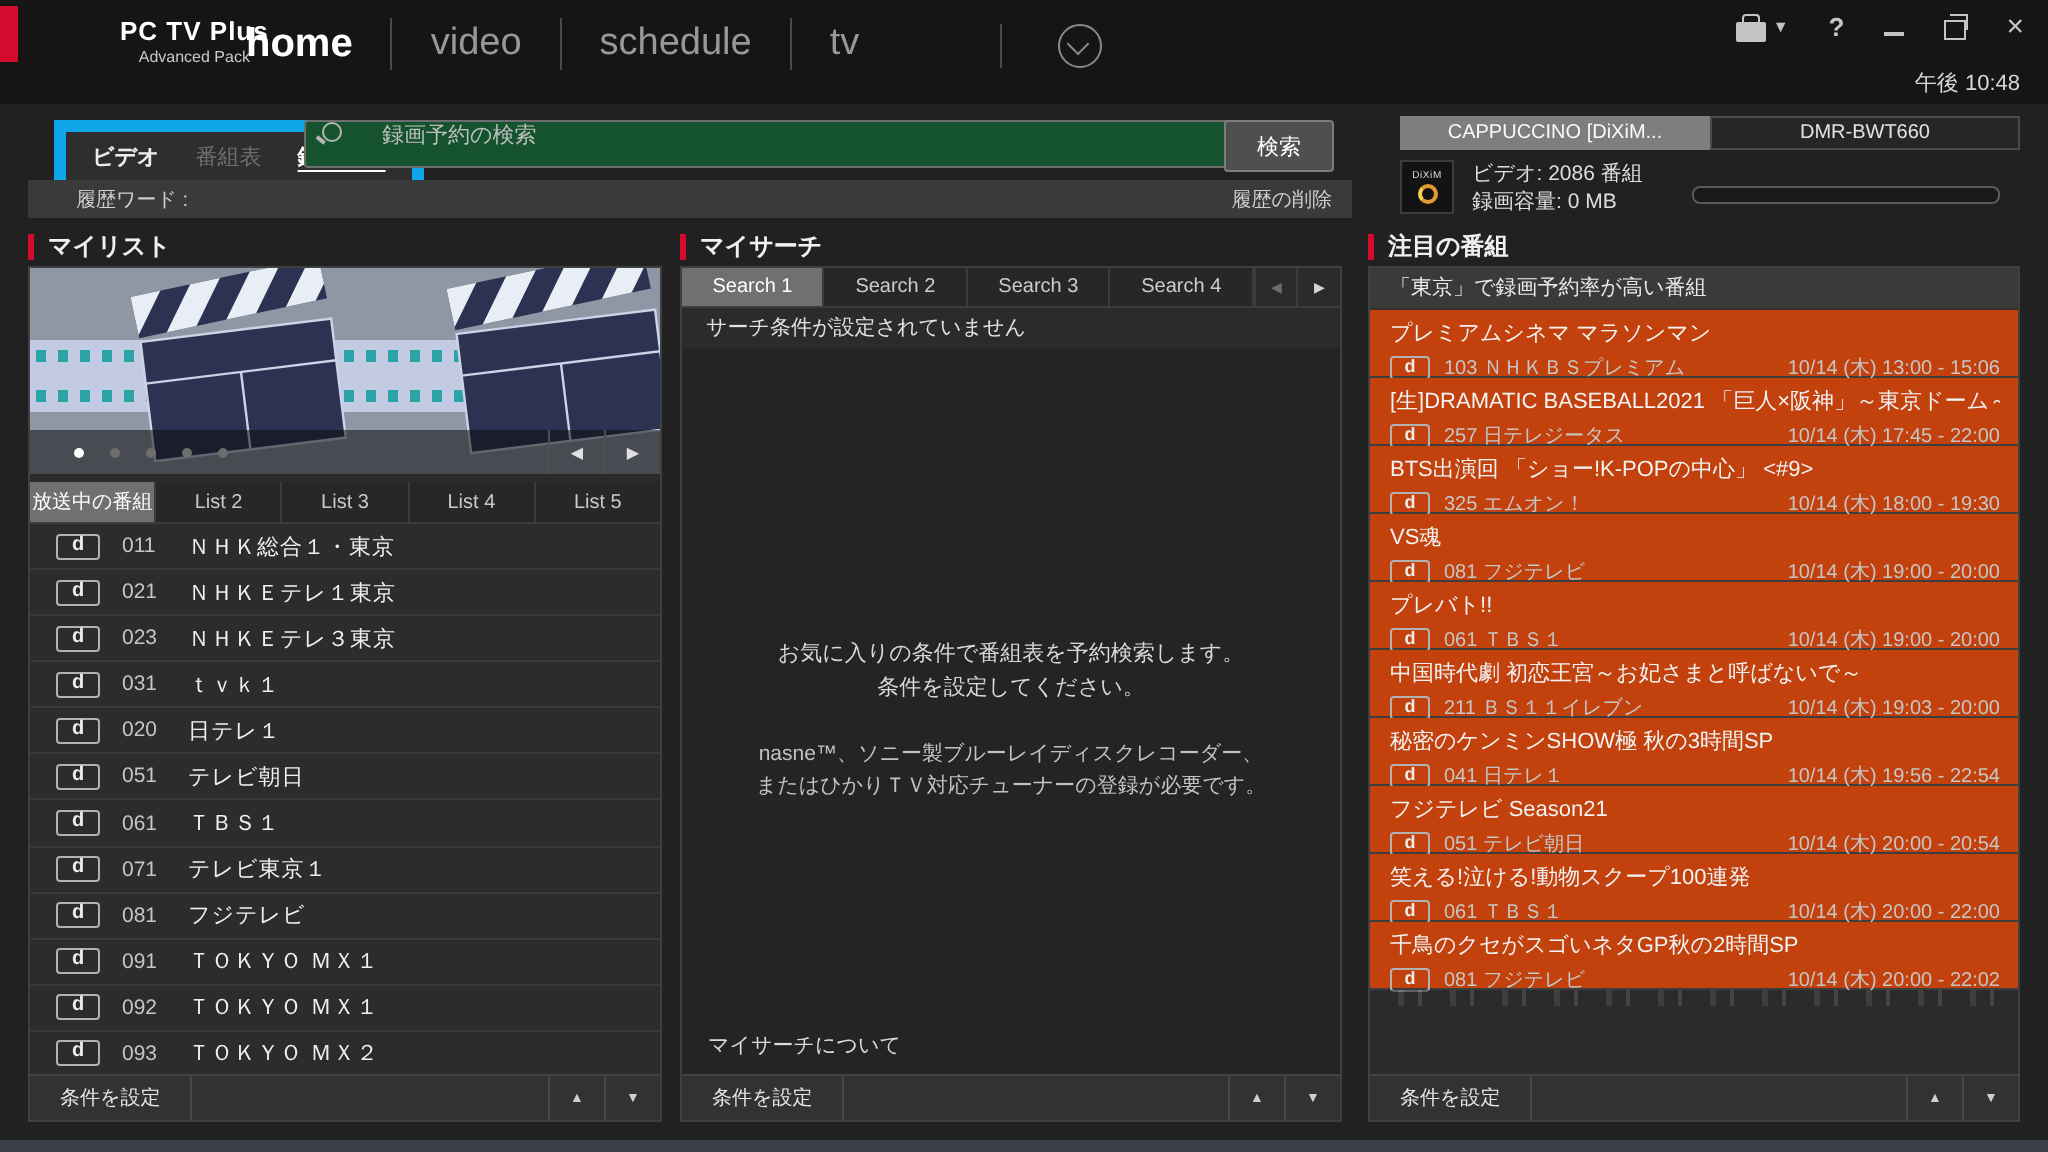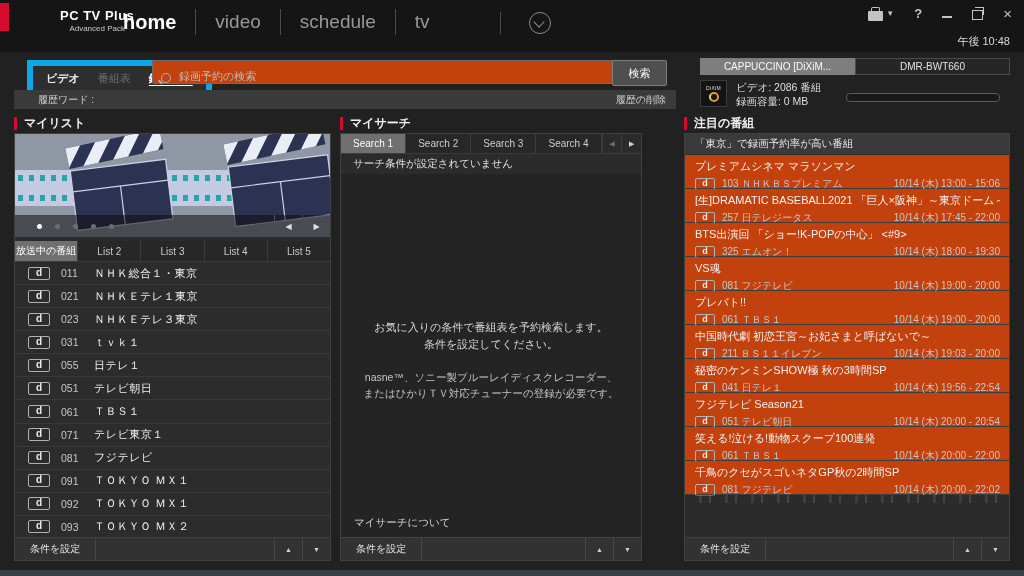--- a/index.html
+++ b/index.html
@@ -33,21 +33,21 @@
   .max-ic:before{content:"";position:absolute;left:2px;top:-4px;width:8px;height:7px;border-top:1.5px solid #c4c4c4;border-right:1.5px solid #c4c4c4}
   .close-ic{font-size:15px;color:#c4c4c4;line-height:12px}
   .clock{position:absolute;right:14px;top:34px;font-size:11px;color:#d8d8d8}
 
   
   .search-row{position:absolute;left:14px;top:60px;width:662px;height:26px}
   .scope-group{position:absolute;left:13px;top:0;height:24px;display:flex;align-items:center;background:#2e2e2e;border:6px solid #0ea5e9;padding:0 4px}
   .scope-item{font-size:11px;padding:0 9px;color:#ededed;font-weight:bold}
   .scope-item.dim{color:#6e6e6e;font-weight:normal}
   .scope-item.selected{color:#fff;text-decoration:underline;text-underline-offset:3px}
-  .search-box{position:absolute;left:138px;top:0;width:456px;height:22px;background:#c2410c;border:1px solid #6d6d6d;border-radius:2px;display:flex;align-items:flex-end;padding:0 8px;gap:6px}
+  .search-box{position:absolute;left:138px;top:0;width:456px;height:22px;background:#14532d;border:1px solid #6d6d6d;border-radius:2px;display:flex;align-items:flex-start;padding:0 8px;gap:18px}
   .mag{width:8px;height:8px;border:1.5px solid #b5b5b5;border-radius:50%;position:relative;flex:none}
   .mag:after{content:"";position:absolute;left:-4px;top:7px;width:5px;height:1.5px;background:#b5b5b5;transform:rotate(40deg)}
   .search-box input{flex:1;background:transparent;border:none;outline:none;color:#d8d8d8;font-size:11px;font-family:inherit}
   .search-box input::placeholder{color:#bdbdbd;opacity:1}
   .search-btn{position:absolute;left:598px;top:0;width:53px;height:24px;background:#4f4f4f;border:1px solid #7d7d7d;border-radius:2px;color:#fff;font-size:11px;display:flex;align-items:center;justify-content:center}
   .history-bar{position:absolute;left:14px;top:90px;width:662px;height:19px;background:#3a3a3a;display:flex;align-items:center;justify-content:space-between;padding:0 10px 0 24px;box-sizing:border-box;font-size:10px;color:#cfcfcf}
 
   
   .device{position:absolute;left:700px;top:58px;width:310px;height:51px}
   .device-tabs{display:flex;height:17px}
@@ -61,21 +61,21 @@
   .progress-track{position:absolute;right:10px;bottom:7px;width:152px;height:7px;border:1px solid #5a5a5a;border-radius:4px;background:#191919}
 
   
   .col-title{position:absolute;top:115px;height:16px;display:flex;align-items:center;gap:7px;font-size:12px;font-weight:bold;color:#f0f0f0}
   .col-title .rbar{width:3px;height:13px;background:#d40b2e}
   #t-mylist{left:14px}#t-mysearch{left:340px}#t-featured{left:684px}
 
   
   .panel{position:absolute;top:133px;height:428px;background:#2b2b2b;border:1px solid #404040;box-sizing:border-box}
   #p-mylist{left:14px;width:317px}
-  #p-mysearch{left:340px;width:302px}
+  #p-mysearch{left:340px;width:331px}
   #p-featured{left:684px;width:326px}
 
   .panel-footer{position:absolute;left:0;right:0;bottom:0;height:22px;background:#323232;border-top:1px solid #424242;display:flex;align-items:stretch}
   .footer-btn{padding:0 15px;display:flex;align-items:center;font-size:10px;color:#e6e6e6;border-right:1px solid #464646}
   .footer-spacer{flex:1}
   .footer-arrow{width:27px;display:flex;align-items:center;justify-content:center;font-size:7px;color:#cfcfcf;border-left:1px solid #464646}
 
   
   .hero{position:relative;height:103px;overflow:hidden;background:#9097a4}
   .hero svg{display:block}
@@ -293,21 +293,21 @@
       </div>
 
       <div class="channel-row">
         <span class="d-icon">d</span>
         <span class="chan-no">031</span>
         <span class="chan-name">ｔｖｋ１</span>
       </div>
 
       <div class="channel-row">
         <span class="d-icon">d</span>
-        <span class="chan-no">055</span>
+        <span class="chan-no">020</span>
         <span class="chan-name">日テレ１</span>
       </div>
 
       <div class="channel-row">
         <span class="d-icon">d</span>
         <span class="chan-no">051</span>
         <span class="chan-name">テレビ朝日</span>
       </div>
 
       <div class="channel-row">

